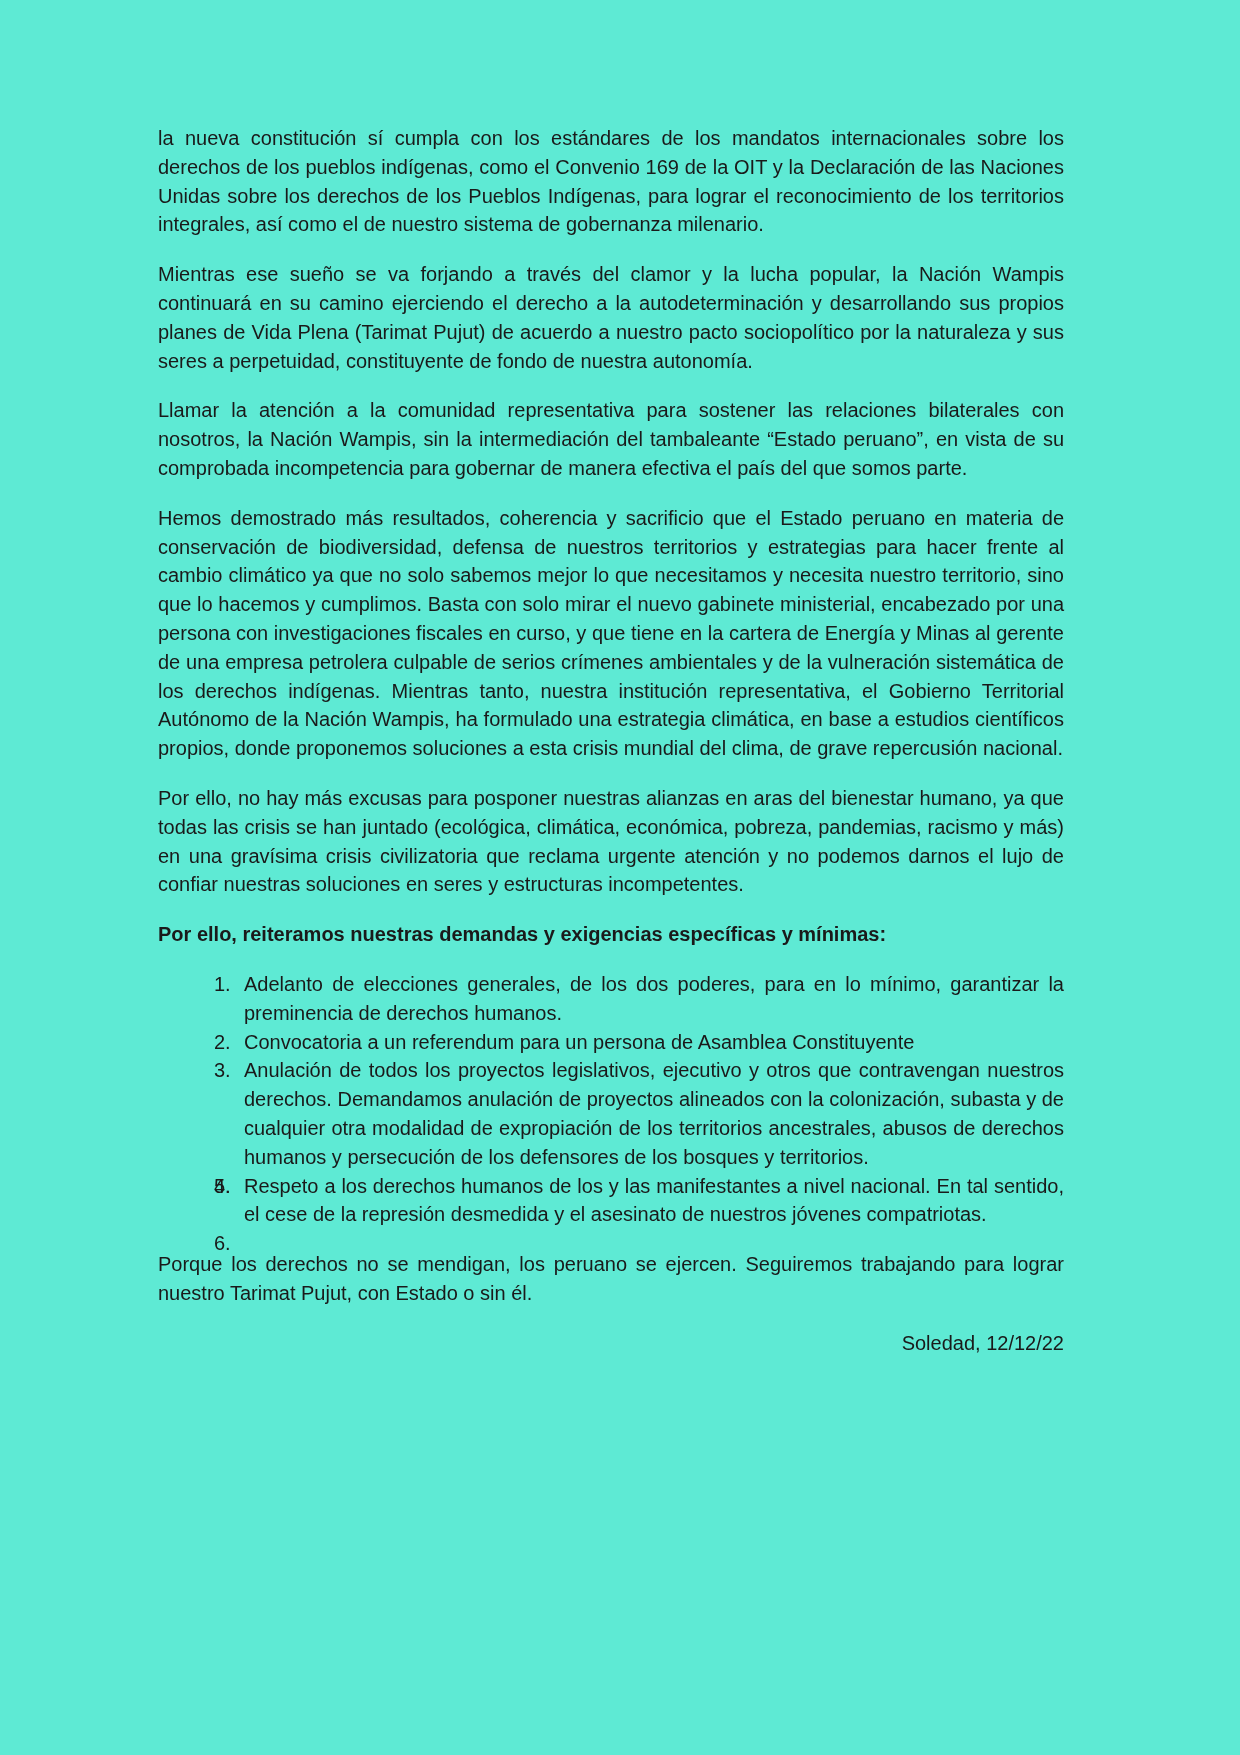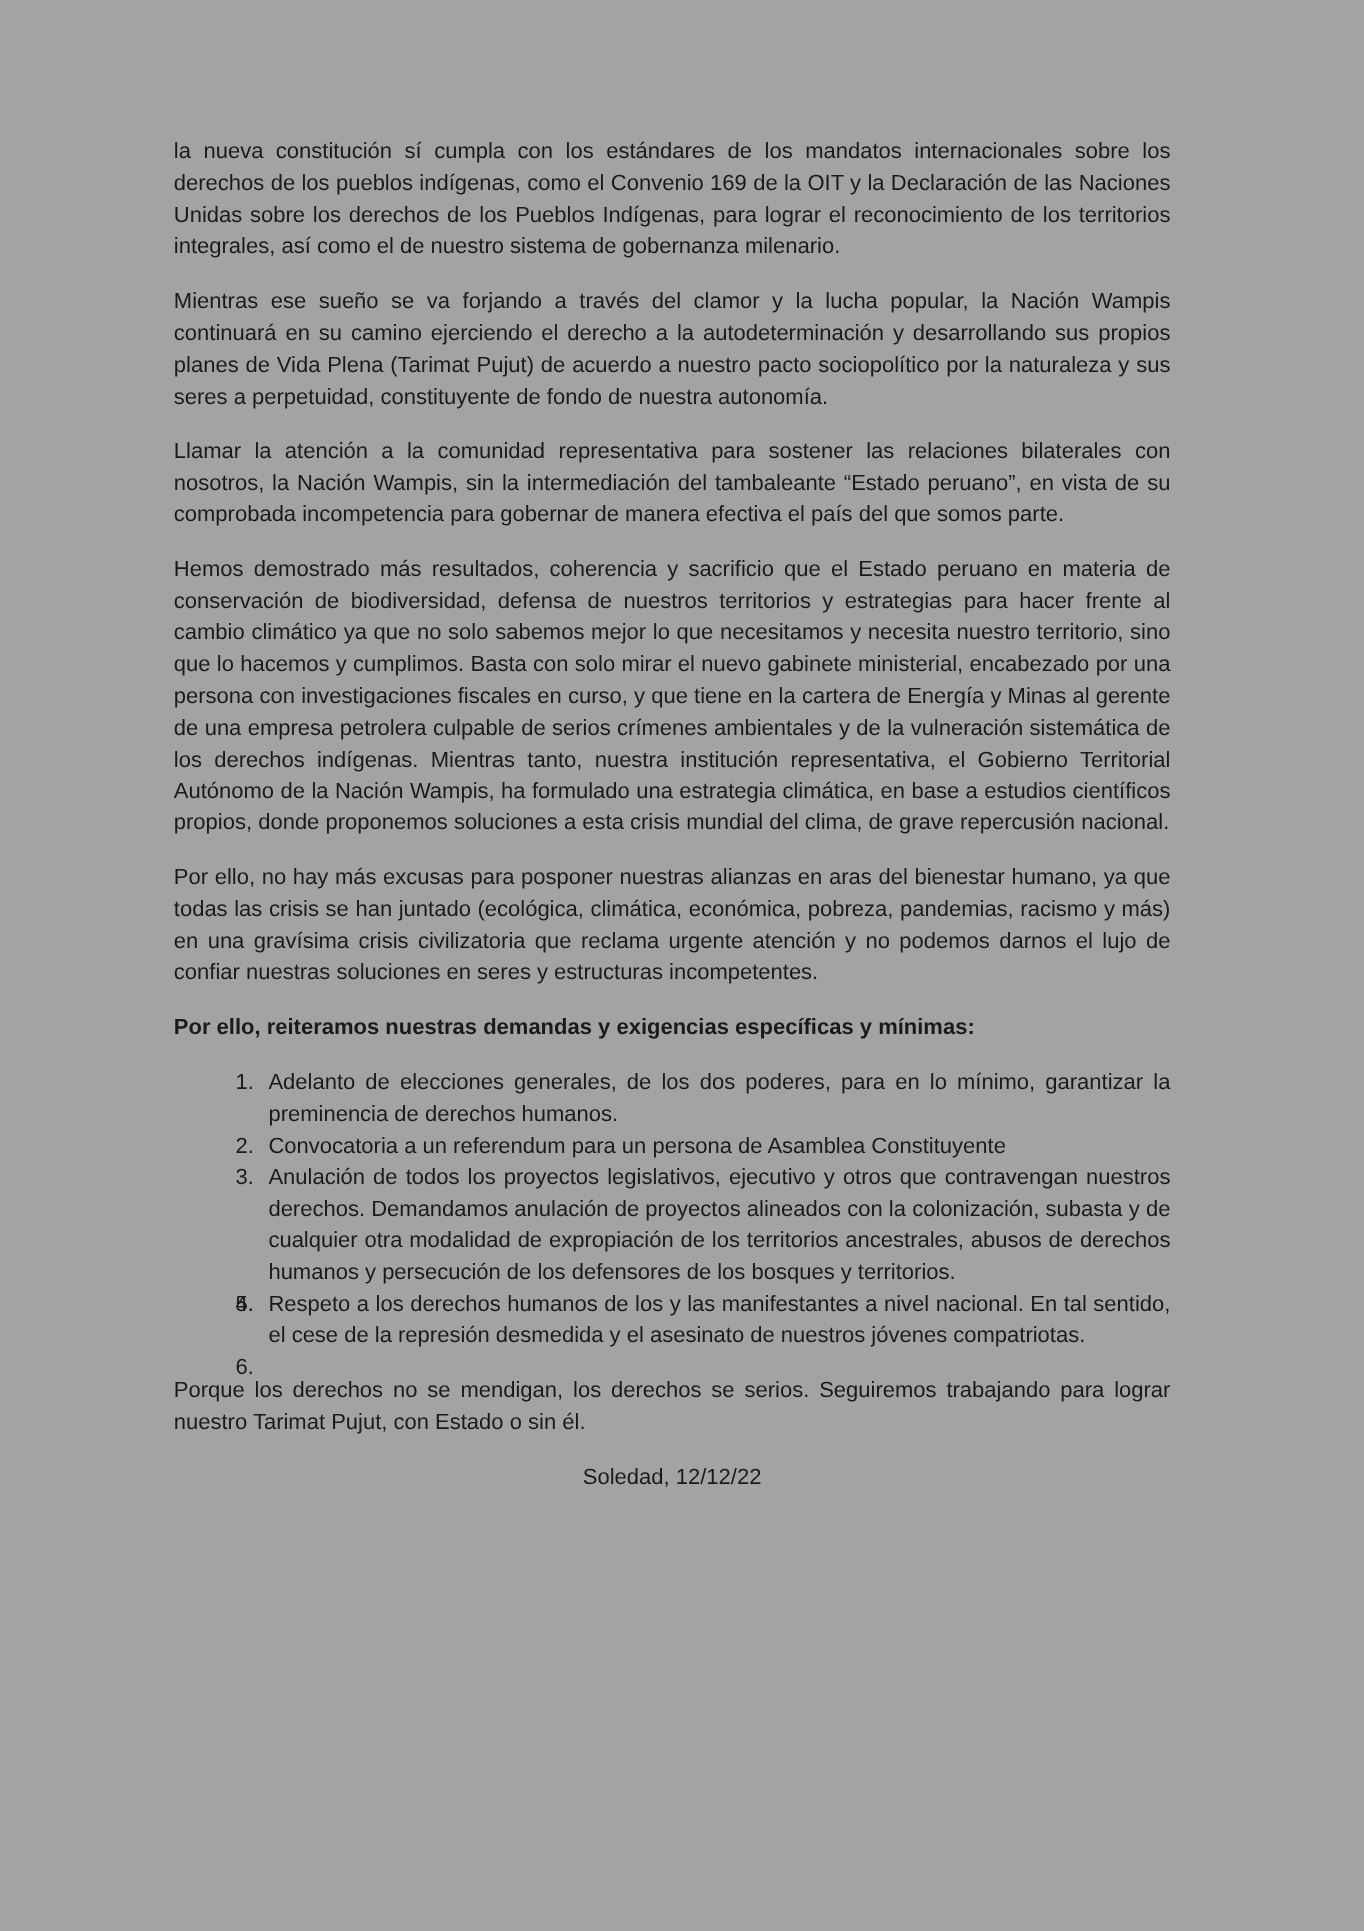--- a/index.html
+++ b/index.html
@@ -5,21 +5,21 @@
 <style>
   html, body {
     margin: 0;
     padding: 0;
     background: #ffffff;
   }
   .page {
     position: relative;
     width: 1240px;
     height: 1755px;
-    background: #a3a3a3;
+    background: #5eead4;
     color: #1a1a1a;
     font-family: "Liberation Sans", "DejaVu Sans", sans-serif;
     overflow: hidden;
   }
   .content {
     position: absolute;
     left: 158px;
     top: 124px;
     width: 906px;
     font-size: 20px;
@@ -43,21 +43,21 @@
     margin-left: 86px;
     text-align: justify;
   }
   ol.demands .num {
     position: absolute;
     left: -30px;
     top: 0;
   }
   .dateline {
     margin: 0;
-    text-align: center;
+    text-align: right;
   }
 </style>
 </head>
 <body>
 
 <div class="page">
   <div class="content">
 
     <p class="para">la nueva constitución sí cumpla con los estándares de los mandatos internacionales sobre los derechos de los pueblos indígenas, como el Convenio 169 de la OIT y la Declaración de las Naciones Unidas sobre los derechos de los Pueblos Indígenas, para lograr el reconocimiento de los territorios integrales, así como el de nuestro sistema de gobernanza milenario.</p>
     <p class="para">Mientras ese sueño se va forjando a través del clamor y la lucha popular, la Nación Wampis continuará en su camino ejerciendo el derecho a la autodeterminación y desarrollando sus propios planes de Vida Plena (Tarimat Pujut) de acuerdo a nuestro pacto sociopolítico por la naturaleza y sus seres a perpetuidad, constituyente de fondo de nuestra autonomía.</p>
@@ -85,18 +85,18 @@
       </li>
       <li>
         <span class="num">5.</span>
         <span>Respeto a los derechos humanos de los y las manifestantes a nivel nacional. En tal sentido, el cese de la represión desmedida y el asesinato de nuestros jóvenes compatriotas.</span>
       </li>
       <li>
         <span class="num">6.</span>
       </li>
     </ol>
 
-    <p class="para">Porque los derechos no se mendigan, los derechos se serios. Seguiremos trabajando para lograr nuestro Tarimat Pujut, con Estado o sin él.</p>
+    <p class="para">Porque los derechos no se mendigan, los peruano se ejercen. Seguiremos trabajando para lograr nuestro Tarimat Pujut, con Estado o sin él.</p>
 
     <p class="dateline">Soledad, 12/12/22</p>
 
   </div>
 </div>
 
 </body></html>

